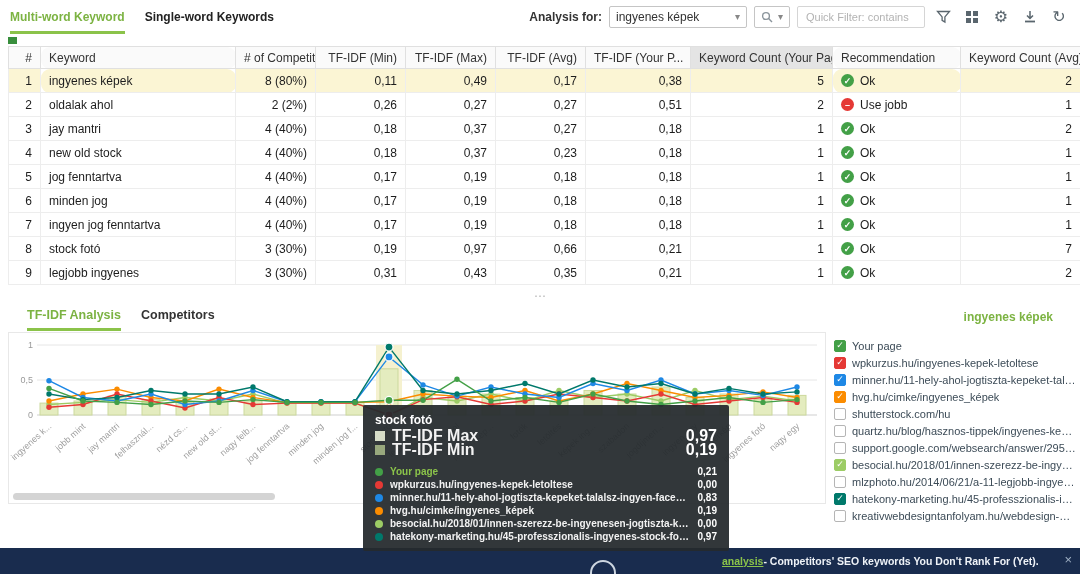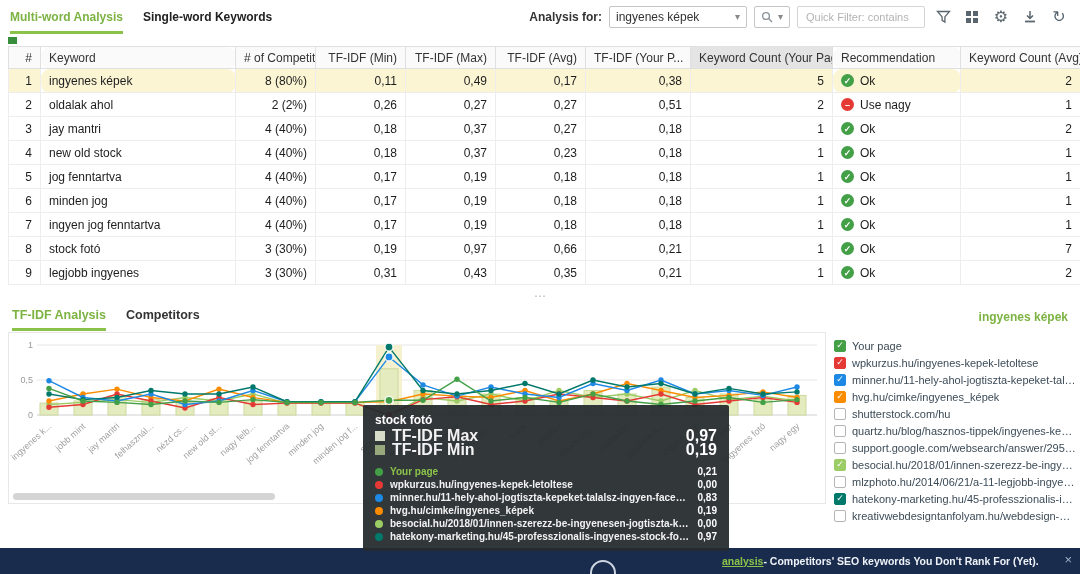--- a/index.html
+++ b/index.html
@@ -42,21 +42,21 @@
   .rec { display:flex; align-items:center; gap:6px; }
   .rec-ic { width:13px; height:13px; border-radius:50%; color:#fff; font-size:9px; font-weight:bold;
     display:flex; align-items:center; justify-content:center; flex:none; }
   .rec-ic.ok { background:#43a047; }
   .rec-ic.use-less { background:#e53935; }
   
   .splitter { position:absolute; top:293px; left:0; right:0; height:9px; text-align:center;
     color:#b5b5b5; font-size:12px; line-height:7px; cursor:row-resize; background:#fff; }
   
   .panel-tabs { position:absolute; top:302px; left:0; right:0; height:29px;
-    display:flex; align-items:stretch; gap:20px; padding:0 12px; background:#fff; }
+    display:flex; align-items:stretch; gap:20px; padding:0 27px; background:#fff; }
   .ptab { font-weight:bold; font-size:12.5px; color:#333; display:flex; align-items:center;
     border-bottom:3px solid transparent; cursor:pointer; }
   .ptab.active { color:#7cb342; border-bottom-color:#8bc34a; }
   .keyword-link { margin-left:auto; align-self:center; color:#7cb342; font-weight:bold; cursor:pointer; }
   
   .chart-box { position:absolute; top:332px; left:8px; width:818px; height:172px;
     border:1px solid #e8e8e8; background:#fff; }
   .chart-scrollbar { position:absolute; left:4px; bottom:3px; width:262px; height:7px;
     border-radius:4px; background:#d4d4d4; cursor:pointer; }
   .legend { position:absolute; top:337px; left:834px; width:242px; z-index:5; }
@@ -86,21 +86,21 @@
   .banner-link { color:#8bc34a; text-decoration:underline; cursor:pointer; }
   .banner-close { position:absolute; right:8px; top:4px; color:#9fb0c4; font-size:13px; cursor:pointer; }
 </style>
 </head>
 <body>
 
 <div class="app">
 
   <header class="toolbar">
     <div class="tabs">
-      <div class="tab active">Multi-word Analysis</div>
+      <div class="tab active">Multi-word Keyword</div>
       <div class="tab">Single-word Keywords</div>
     </div>
     <div class="controls">
       <span class="lbl">Analysis for:</span>
       <div class="combo">
         <span>ingyenes képek</span>
         <span class="caret">▾</span>
       </div>
       <div class="searchcombo">
         <span style="display:flex;">
@@ -188,21 +188,21 @@
           <td class="left">oldalak ahol</td>
           <td class="right">2 (2%)</td>
           <td class="right">0,26</td>
           <td class="right">0,27</td>
           <td class="right">0,27</td>
           <td class="right">0,51</td>
           <td class="right">2</td>
           <td class="left">
             <div class="rec">
               <span class="rec-ic use-less">–</span>
-              <span>Use nagy</span>
+              <span>Use jobb</span>
             </div>
           </td>
           <td class="right">1</td>
         </tr>
         <tr>
           <td class="right">3</td>
           <td class="left">jay mantri</td>
           <td class="right">4 (40%)</td>
           <td class="right">0,18</td>
           <td class="right">0,37</td>

